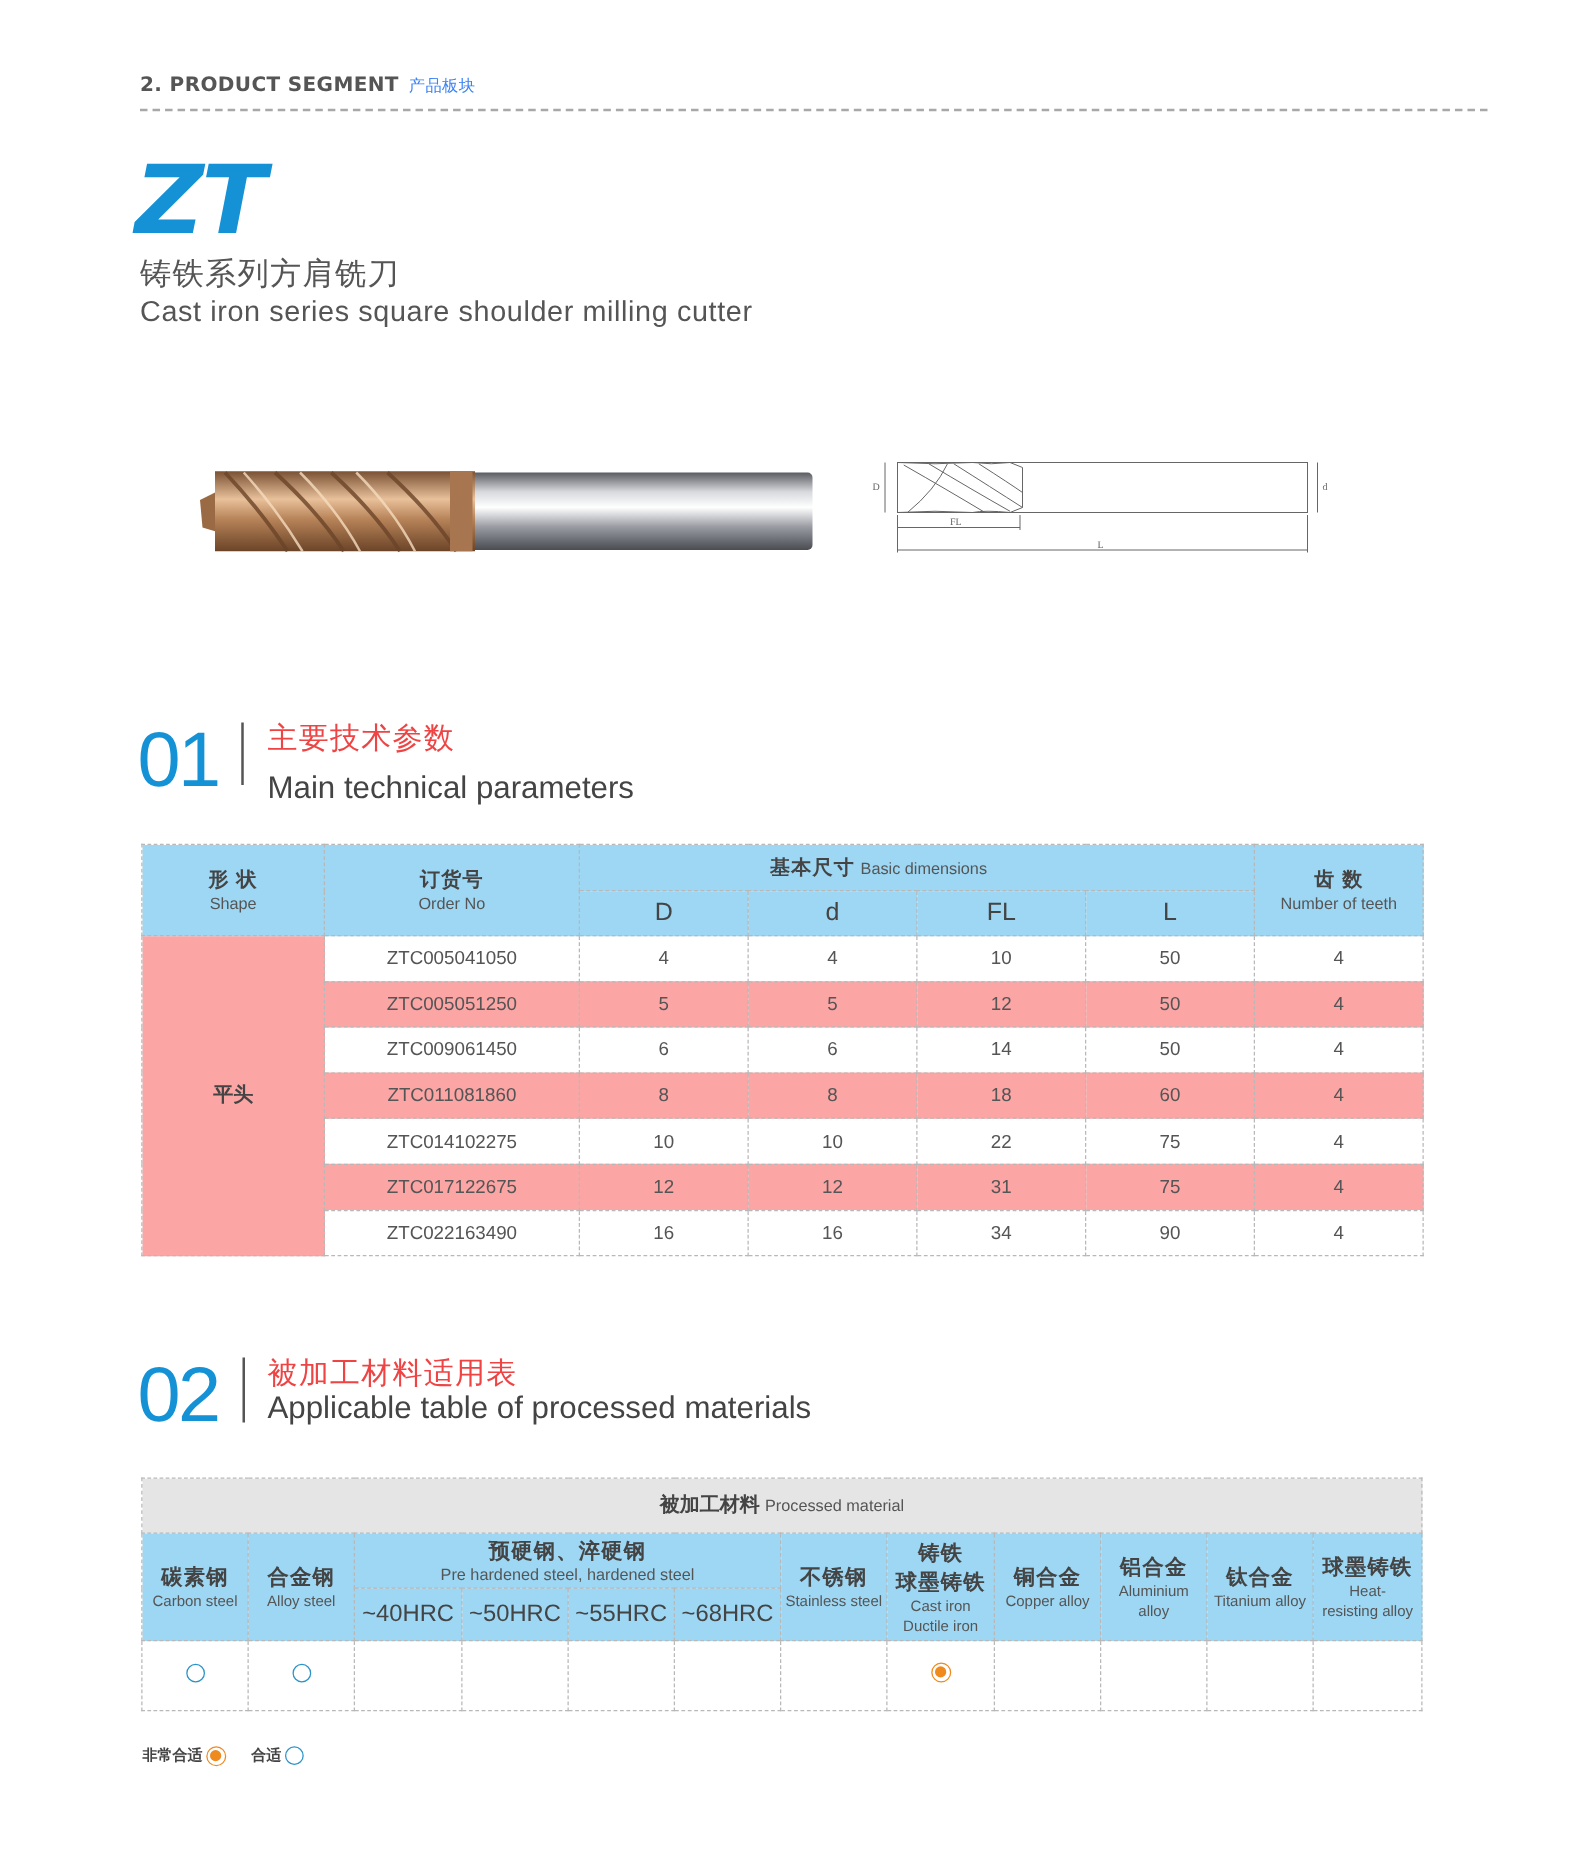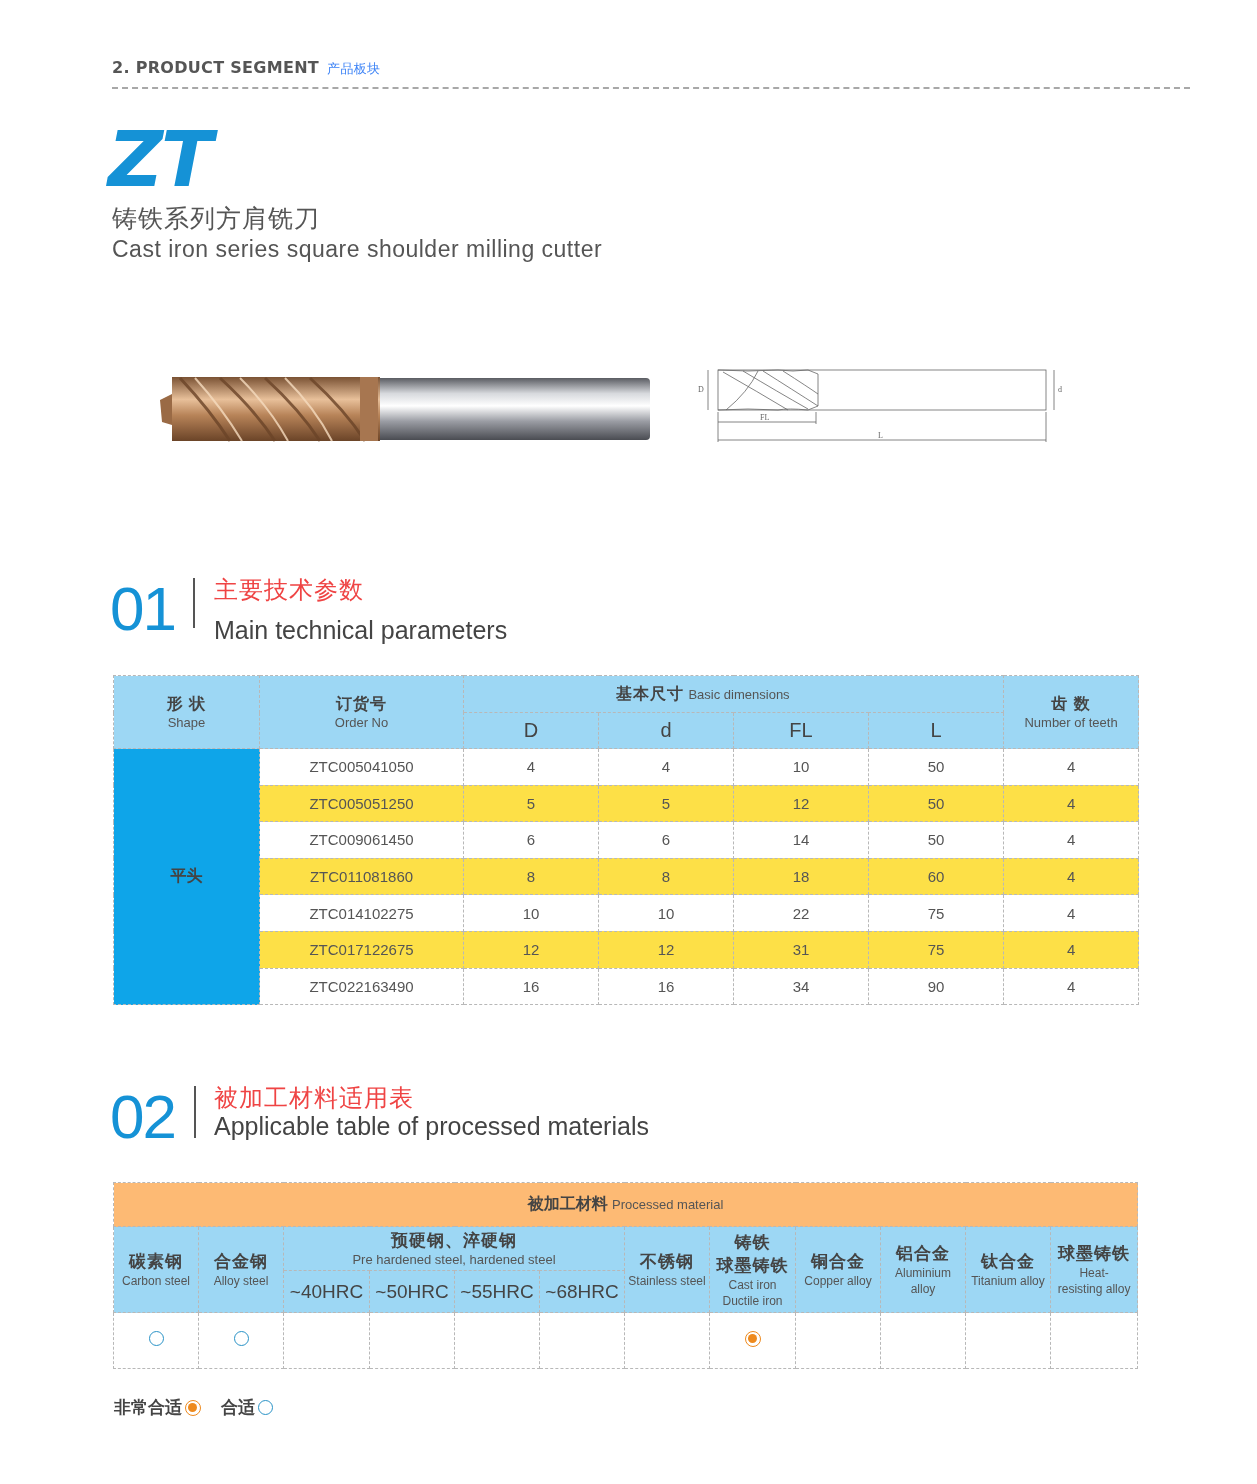--- a/index.html
+++ b/index.html
@@ -30,36 +30,36 @@
   .sec-en { font-size: 25px; color: #444; }
 
   
   table { border-collapse: collapse; table-layout: fixed; position: absolute; }
   td, th { border: 1px dashed #b8b8b8; text-align: center; vertical-align: middle; font-weight: normal; }
   .hdr { background: #9dd7f4; color: #444; }
   .hdr .cn { font-size: 16px; font-weight: bold; color: #444; display: block; letter-spacing: 1px; }
   .hdr .en { font-size: 13px; color: #555; display: block; }
   .dim-col { font-size: 20px; color: #444; }
   .body-cell { font-size: 15px; color: #555; height: 36.6px; }
-  .row-alt td.body-cell { background: #fde047; }
-  .shape-cell { font-size: 16px; color: #444; background: #0ea5e9; font-weight: bold; }
-
-  .mat-title { background: #fdba74; height: 44px; font-size: 15px; color: #444; }
+  .row-alt td.body-cell { background: #fca5a5; }
+  .shape-cell { font-size: 16px; color: #444; background: #fca5a5; font-weight: bold; }
+
+  .mat-title { background: #e5e5e5; height: 44px; font-size: 15px; color: #444; }
   .mat-title .cn { font-size: 16px; font-weight: bold; }
   .mat-title .en { font-size: 13px; color: #555; }
   .mh .cn { font-size: 17px; font-weight: bold; }
   .mh .en { font-size: 12px; color: #555; line-height: 16px; }
   .hrc { font-size: 19px; color: #444; }
   .mat-cell { height: 56px; background: #fff; }
 
   .circle-open { display: inline-block; width: 15px; height: 15px; border: 1.5px solid #2a93c7; border-radius: 50%; }
   .circle-full { display: inline-block; width: 16px; height: 16px; border: 1.5px solid #ee8a1e; border-radius: 50%; position: relative; }
   .circle-full::after { content: ""; position: absolute; left: 2px; top: 2px; width: 9px; height: 9px; border-radius: 50%; background: #ee8a1e; }
 
-  .legend { left: 114px; top: 1396px; font-size: 17px; font-weight: bold; color: #444; display: flex; align-items: flex-end; }
+  .legend { left: 114px; top: 1396px; font-size: 12px; font-weight: bold; color: #444; display: flex; align-items: flex-end; }
   .legend .item { display: flex; align-items: center; margin-right: 20px; }
   .legend .item span.lbl { margin-right: 3px; }
 </style>
 </head>
 <body>
 
 <div class="abs seg-title"><span>2. PRODUCT SEGMENT</span><span class="cn">产品板块</span></div>
 <div class="abs seg-line"></div>
 
 <div class="abs zt">ZT</div>

